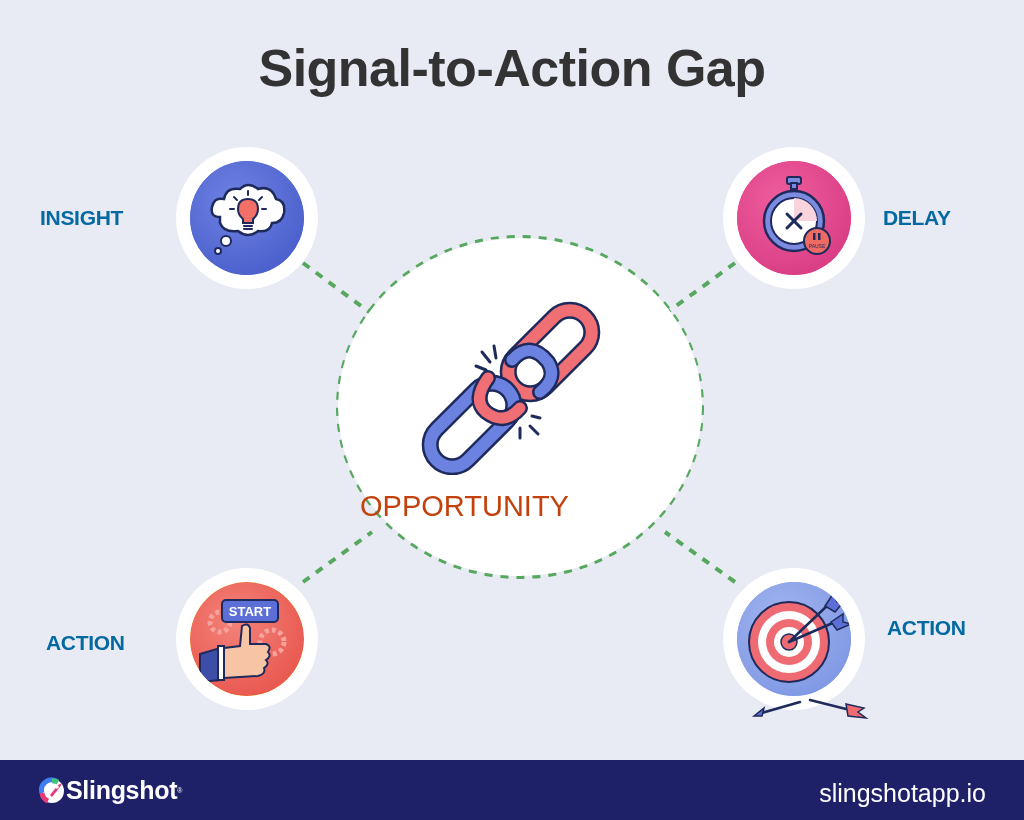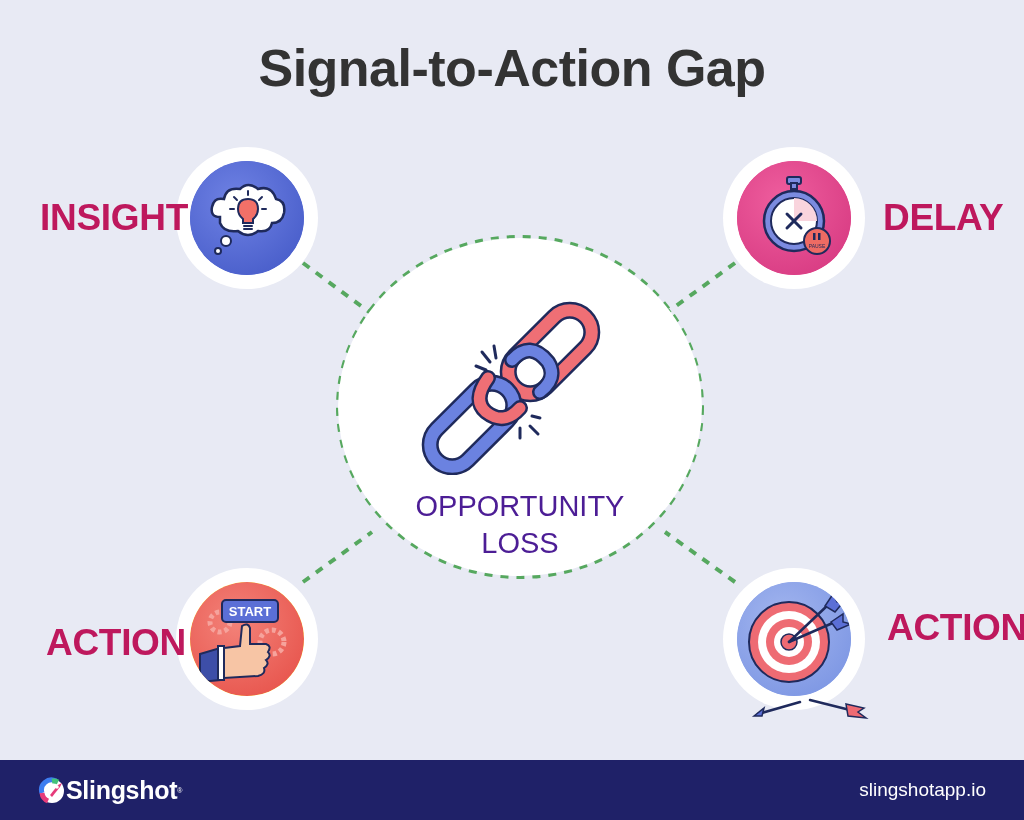--- a/index.html
+++ b/index.html
@@ -16,44 +16,44 @@
     letter-spacing: -0.5px; color: #333333;
   }
   svg.connectors { position: absolute; left: 0; top: 0; width: 1024px; height: 760px; }
   .center-circle {
     position: absolute; left: 338px; top: 238px; width: 364px; height: 338px;
     border-radius: 50%; background: #ffffff;
   }
   .center-icon { position: absolute; left: 420px; top: 300px; width: 190px; height: 175px; }
   .center-label {
     position: absolute; left: 360px; top: 488px; width: 320px;
-    text-align: center; font-size: 29px; line-height: 37px; color: #4c1d95;
+    text-align: left; font-size: 29px; line-height: 37px; color: #c2410c;
     font-weight: 400;
   }
   .node-ring {
     position: absolute; width: 142px; height: 142px; border-radius: 50%;
     background: #ffffff;
   }
   .node-inner {
     position: absolute; left: 14px; top: 14px; width: 114px; height: 114px;
     border-radius: 50%; overflow: hidden;
   }
   .node-inner svg { width: 114px; height: 114px; display: block; }
   .label {
-    position: absolute; font-size: 37px; font-weight: 700; color: #be185d;
+    position: absolute; font-size: 21px; font-weight: 700; color: #0369a1;
     line-height: 36px; letter-spacing: -0.3px;
   }
   .footer {
     position: absolute; left: 0; top: 760px; width: 1024px; height: 60px;
     background: #1f2168;
   }
   .brand { position: absolute; left: 38px; top: 16px; display: flex; align-items: center; gap: 0; }
   .brand-name { color: #ffffff; font-size: 25px; font-weight: 700; letter-spacing: -0.3px; }
   .brand-tm { color: #ffffff; font-size: 7px; vertical-align: top; }
-  .site { position: absolute; right: 38px; top: 19px; color: #ffffff; font-size: 19px; }
+  .site { position: absolute; right: 38px; top: 19px; color: #ffffff; font-size: 25px; }
 </style>
 </head>
 <body>
 
 <div class="title">Signal-to-Action Gap</div>
 
 <svg class="connectors" viewBox="0 0 1024 760">
   <g stroke="#56a85f" stroke-width="4" stroke-dasharray="8 8" fill="none">
     <line x1="303" y1="263" x2="372" y2="314"></line>
     <line x1="735" y1="263" x2="665" y2="314"></line>
@@ -84,21 +84,20 @@
     <line x1="74" y1="46" x2="76" y2="58"></line>
     <line x1="56" y1="66" x2="66" y2="70"></line>
     <line x1="112" y1="116" x2="120" y2="118"></line>
     <line x1="110" y1="126" x2="118" y2="134"></line>
     <line x1="100" y1="128" x2="100" y2="138"></line>
   </g>
 </svg>
 
 <div class="center-label">
   <div>OPPORTUNITY</div>
-  <div>LOSS</div>
 </div>
 
 <div class="node-ring" style="left:176px; top:147px;">
   <div class="node-inner" style="background:#5b6fd6;">
     <svg viewBox="0 0 114 114">
       <defs>
           <radialGradient id="gInsight" cx="40%" cy="35%" r="70%">
             <stop offset="0" stop-color="#6f82e4"></stop>
             <stop offset="1" stop-color="#4a5fcb"></stop>
           </radialGradient>

